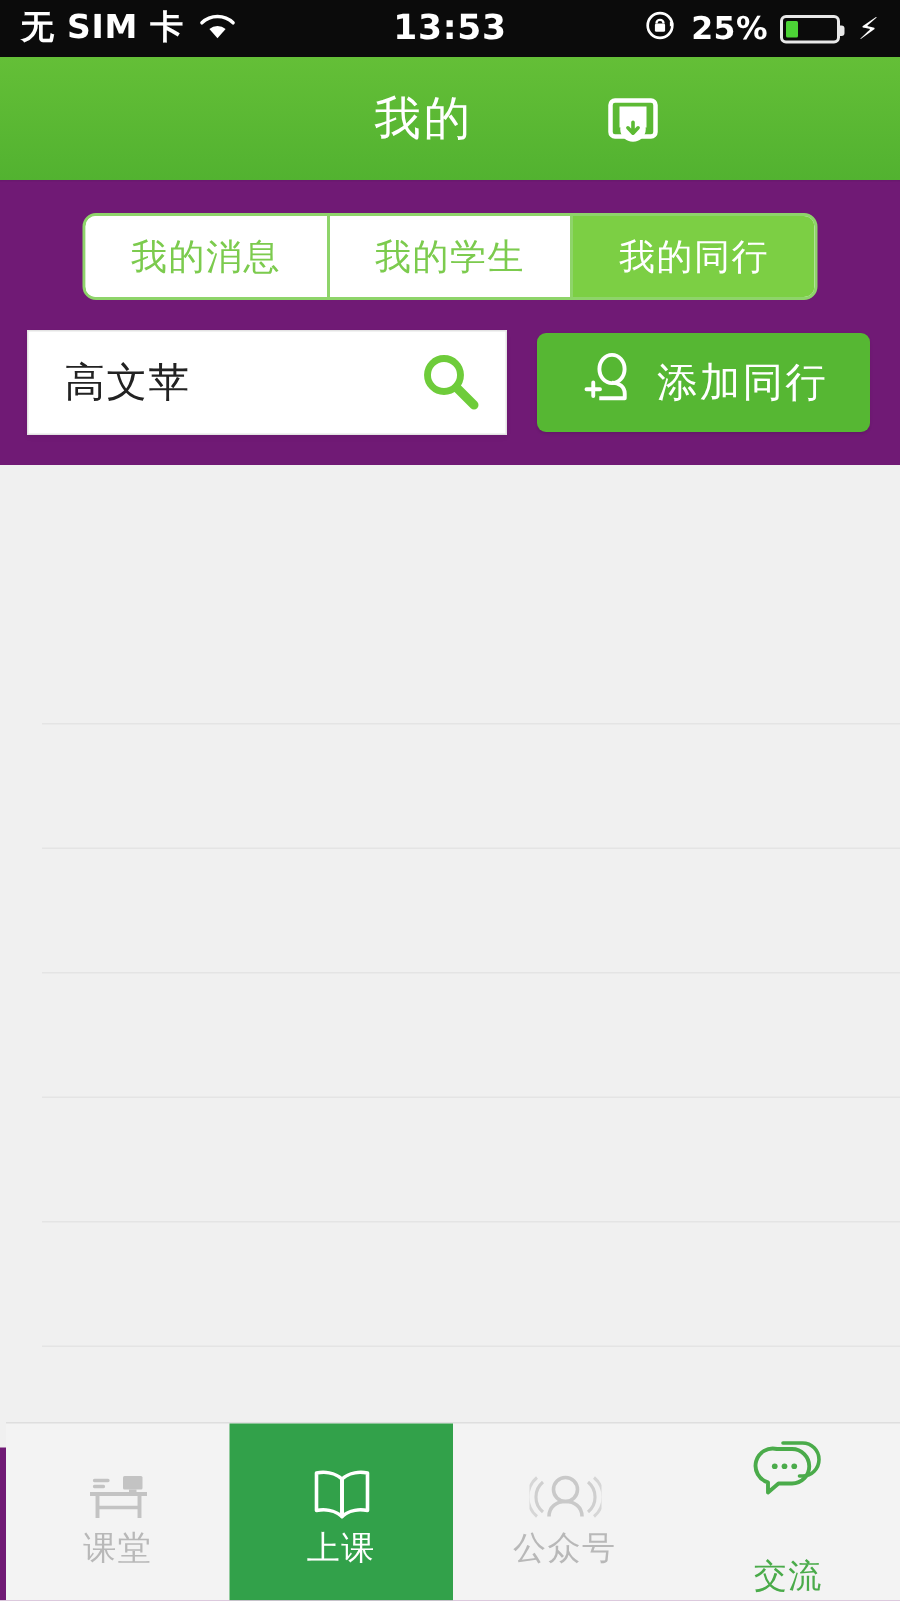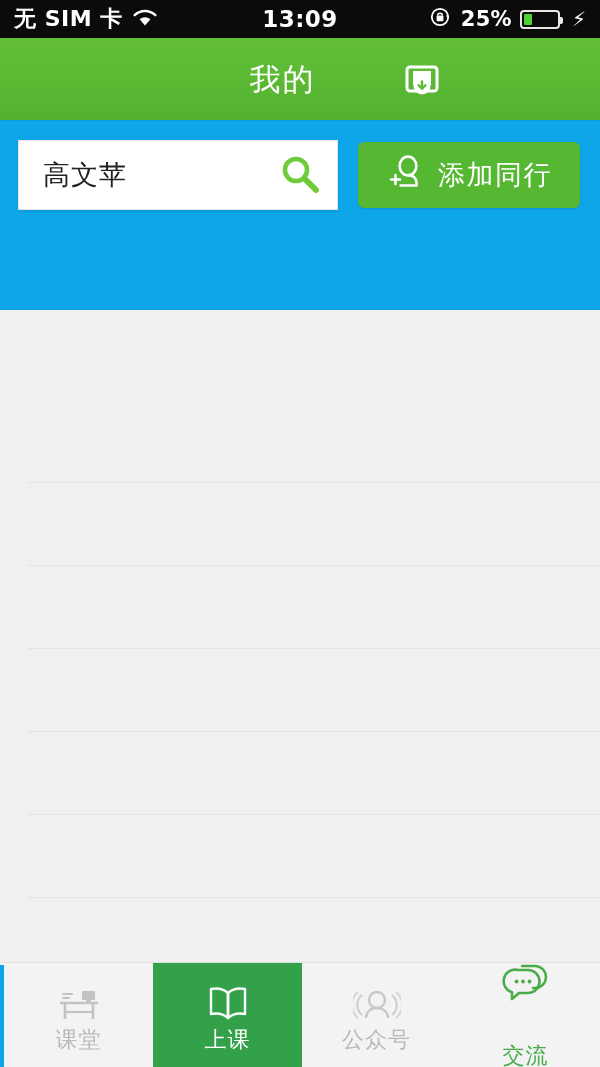--- a/index.html
+++ b/index.html
@@ -8,21 +8,21 @@
     background: #ffffff;
   }
   body {
     font-family: "DejaVu Sans", "Liberation Sans", sans-serif;
   }
   #phone {
     position: relative;
     width: 600px;
     height: 1067px;
     overflow: hidden;
-    background: #0ea5e9;
+    background: #701a75;
   }
 
   
   .statusbar {
     position: relative;
     height: 38px;
     background: #0b0b0b;
     color: #ffffff;
     display: flex;
     align-items: center;
@@ -253,21 +253,21 @@
     background: #e4e4e4;
   }
   .list-spacer { height: 90px; }
 
   
   .tabbar {
     position: absolute;
     left: 4px;
     right: 0;
     bottom: 0;
-    height: 105px;
+    height: 119px;
     background: #f3f3f3;
     border-top: 1px solid #dedede;
     display: flex;
     box-sizing: border-box;
   }
   .tab {
     flex: 1;
     display: flex;
     flex-direction: column;
     align-items: center;
@@ -302,21 +302,21 @@
   <div class="statusbar">
     <div class="sb-left">
       <span class="sb-carrier">无 SIM 卡</span>
       <span class="wifi-icon">
         <svg width="26" height="19" viewBox="0 0 26 19">
           <path d="M13 17.5 L7.6 11.3 A8.4 8.4 0 0 1 18.4 11.3 Z" fill="#ffffff"></path>
           <path d="M2.6 7.2 A15 15 0 0 1 23.4 7.2" stroke="#ffffff" stroke-width="2.3" fill="none" stroke-linecap="round"></path>
         </svg>
       </span>
     </div>
-    <div class="sb-center">13:09</div>
+    <div class="sb-center">13:53</div>
     <div class="sb-right">
       <span>
         <svg width="24" height="24" viewBox="0 0 24 24">
           <circle cx="11" cy="12" r="8.2" stroke="#ffffff" stroke-width="1.8" fill="none"></circle>
           <rect x="7.6" y="10.6" width="6.8" height="5.6" rx="1" fill="#ffffff"></rect>
           <path d="M8.6 10.6 a2.4 2.4 0 0 1 4.8 0" stroke="#ffffff" stroke-width="1.5" fill="none"></path>
           <path d="M17.6 9.4 l2.6 1.6 -2.6 1.6 z" fill="#ffffff"></path>
         </svg>
       </span>
       <span class="sb-battery-pct">25%</span>
@@ -332,20 +332,33 @@
     <div class="header-action">
       <svg width="40" height="40" viewBox="0 0 40 40">
         <path d="M8 8 h24 a3 3 0 0 1 3 3 v18 a3 3 0 0 1 -3 3 h-24 a3 3 0 0 1 -3 -3 v-18 a3 3 0 0 1 3 -3 z" fill="none" stroke="#ffffff" stroke-width="3"></path>
         <rect x="11" y="12" width="18" height="14" fill="#ffffff"></rect>
         <circle cx="20" cy="27" r="8.5" fill="#ffffff"></circle>
         <path d="M20 22.5 v7 M16.6 26.2 L20 29.8 L23.4 26.2" stroke="#5cba33" stroke-width="2.4" fill="none" stroke-linecap="round" stroke-linejoin="round"></path>
       </svg>
     </div>
   </div>
 
+  <div class="segment-wrap">
+    <div class="segmented">
+      <div class="segment">
+        <span>我的消息</span>
+      </div>
+      <div class="segment">
+        <span>我的学生</span>
+      </div>
+      <div class="segment active">
+        <span>我的同行</span>
+      </div>
+    </div>
+  </div>
 
   <div class="search-row">
     <div class="search-box">
       <input class="search-input" type="text" value="高文苹" placeholder="请输入姓名" style="">
       <span class="search-icon-btn">
         <svg width="42" height="42" viewBox="0 0 42 42">
           <circle cx="17" cy="16" r="11" fill="none" stroke="#6ecc3a" stroke-width="4.6"></circle>
           <path d="M25.5 24.5 L37 36" stroke="#6ecc3a" stroke-width="6" stroke-linecap="round"></path>
         </svg>
       </span>

